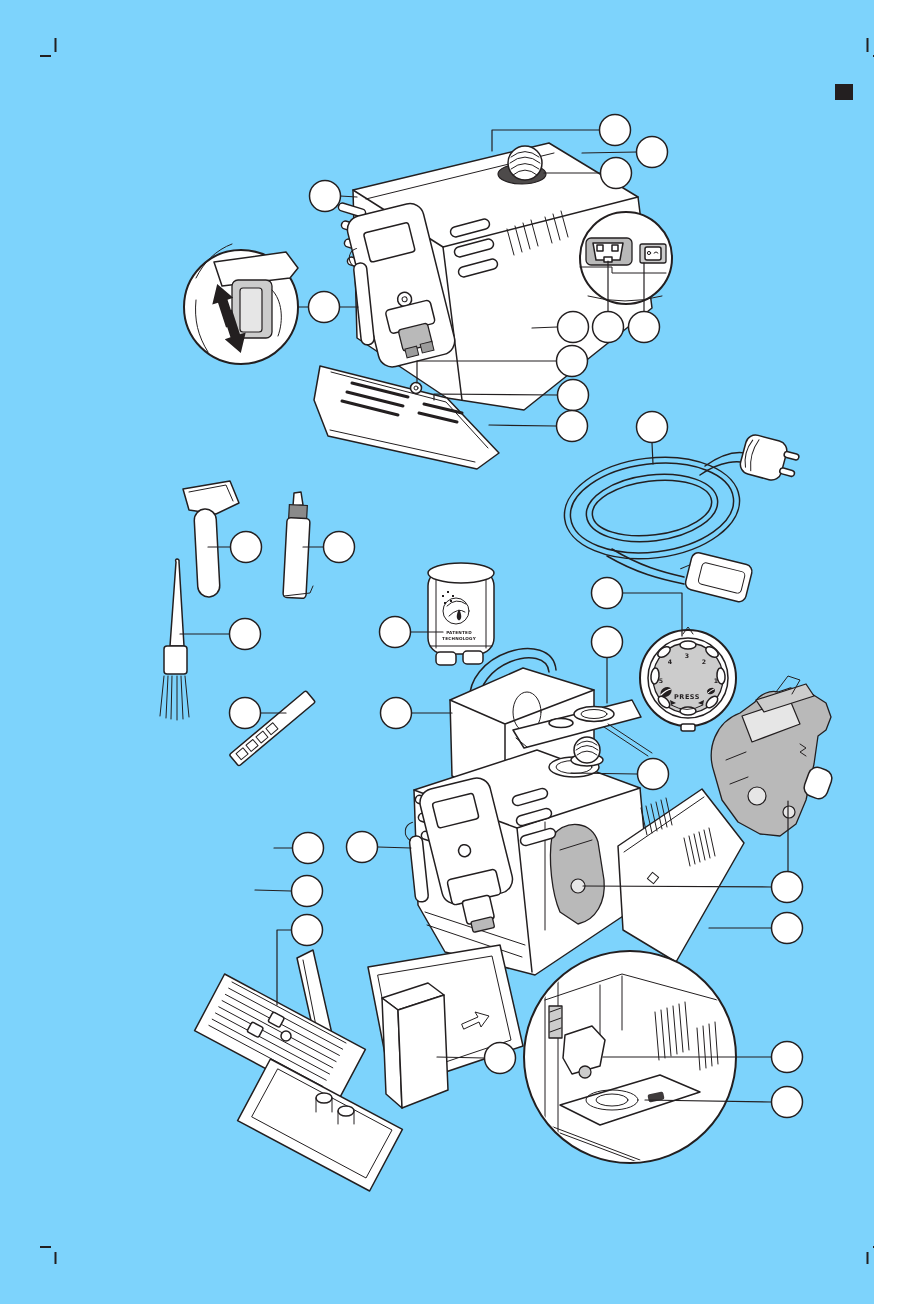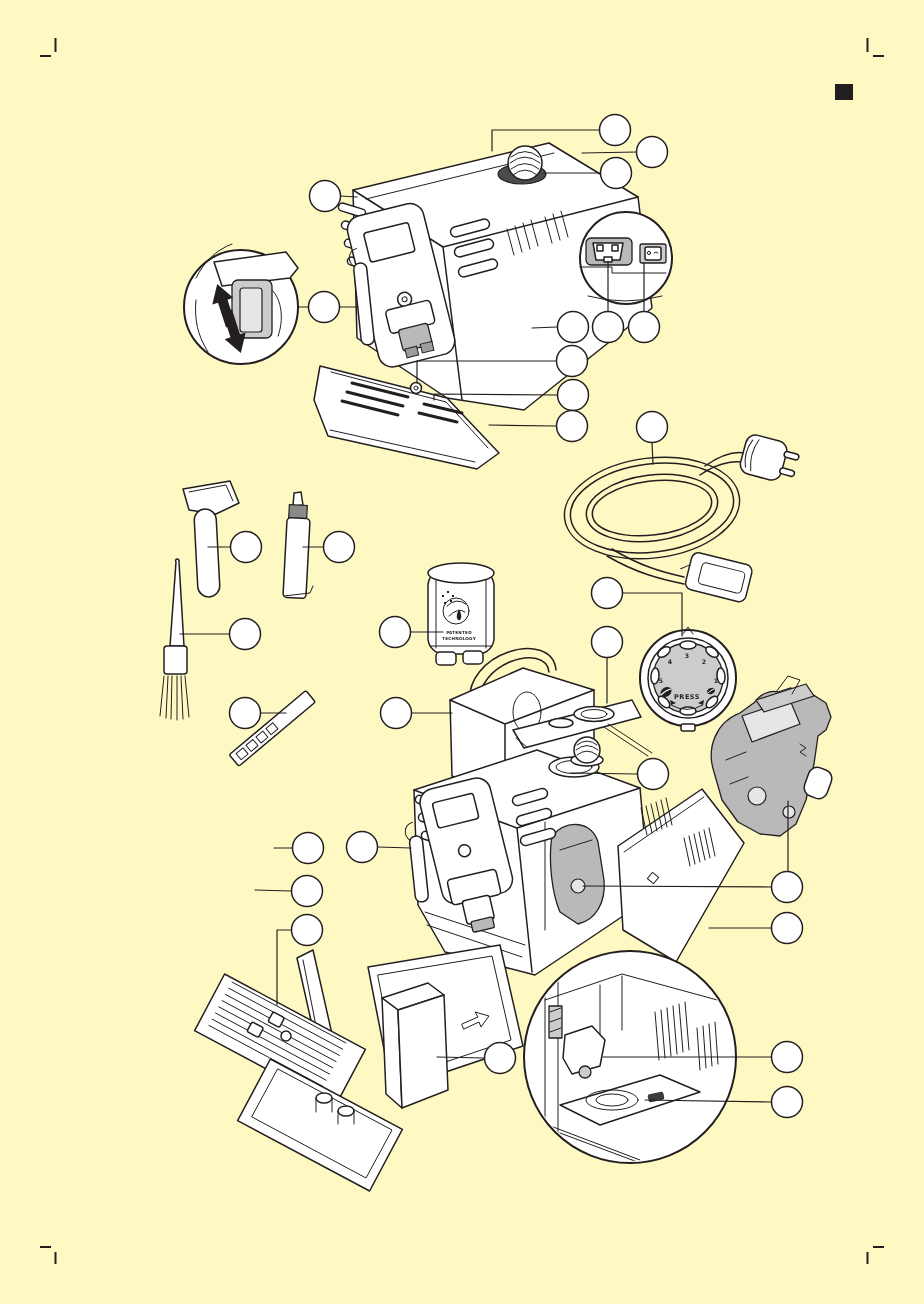--- a/index.html
+++ b/index.html
@@ -1,17 +1,17 @@
 <!DOCTYPE html>
 <html><head>
 <meta charset="utf-8">
 <style>
   html,body{margin:0;padding:0;background:#ffffff;}
-  .page{position:relative;width:924px;height:1304px;background:#fef9c3;overflow:hidden;
-        font-family:"DejaVu Sans", sans-serif;}
+  .page{position:relative;width:837px;height:1304px;background:#7dd3fc;overflow:hidden;
+        font-family:"DejaVu Sans", sans-serif;padding-left:37px;}
   svg{position:absolute;left:0;top:0;}
   
   .ln{fill:none;stroke:var(--ink,#231f20);stroke-width:1.5;stroke-linecap:round;stroke-linejoin:round;}
   .lt{fill:none;stroke:var(--ink,#231f20);stroke-width:1;stroke-linecap:round;stroke-linejoin:round;}
   .fw{fill:#ffffff;stroke:var(--ink,#231f20);stroke-width:1.5;stroke-linejoin:round;}
   .fg{fill:#b9b9b9;stroke:var(--ink,#231f20);stroke-width:1.3;stroke-linejoin:round;}
   .fgl{fill:#cccccc;stroke:var(--ink,#231f20);stroke-width:1.3;stroke-linejoin:round;}
   .fge{fill:#e6e6e6;stroke:var(--ink,#231f20);stroke-width:1.2;stroke-linejoin:round;}
   .fk{fill:var(--ink,#231f20);stroke:none;}
   .inset{fill:#ffffff;stroke:var(--ink,#231f20);stroke-width:2;}

